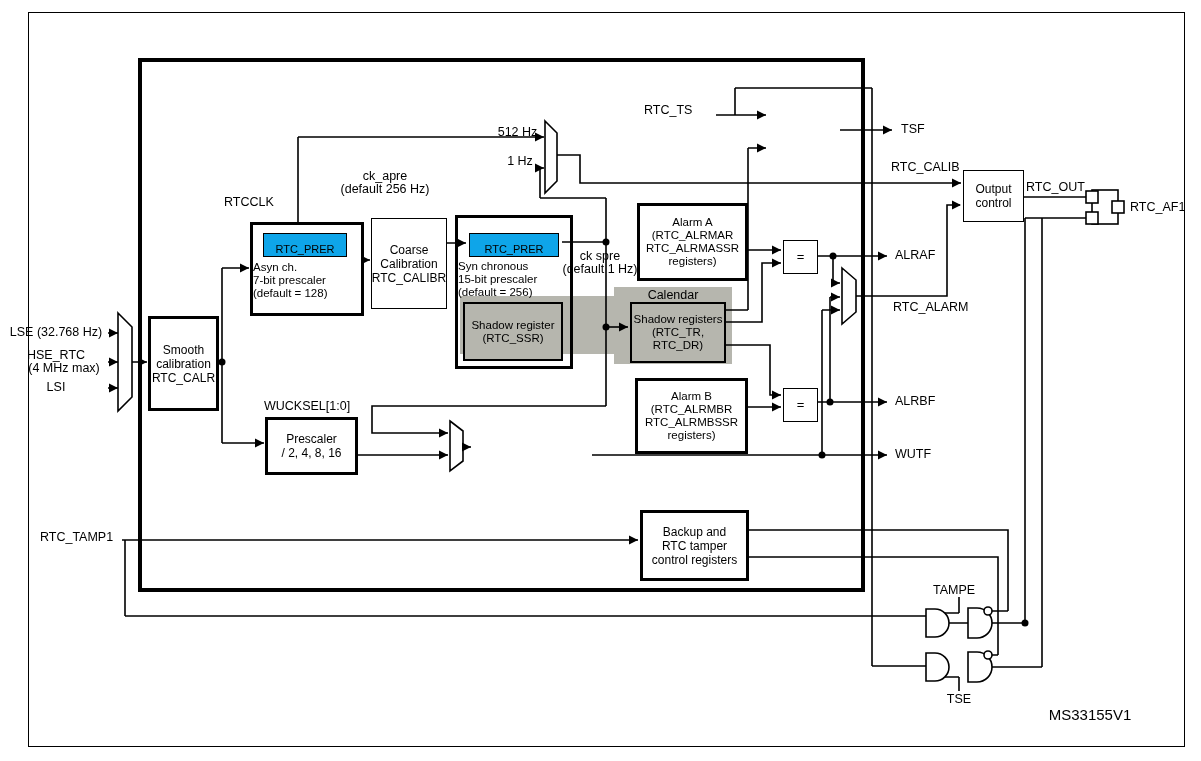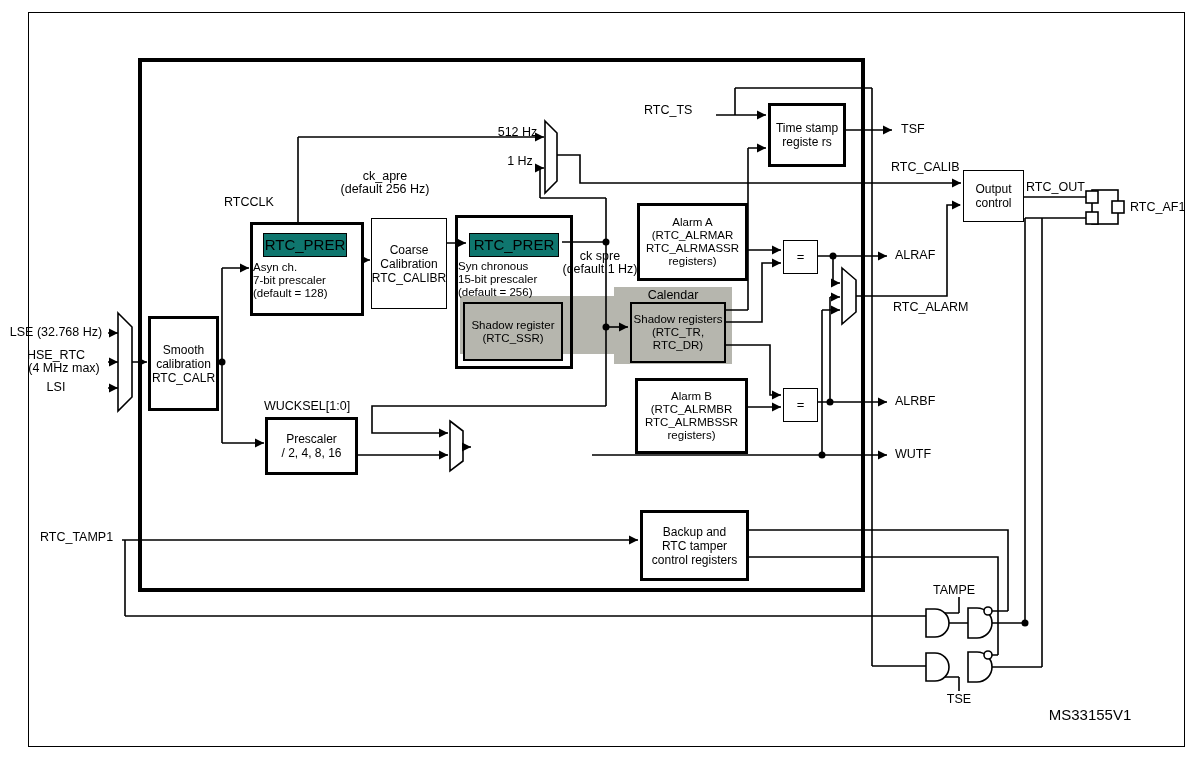--- a/index.html
+++ b/index.html
@@ -9,22 +9,22 @@
   .gray{position:absolute;background:var(--gray,#b6b6ae);z-index:0}
   svg.wires{position:absolute;left:0;top:0;z-index:1}
   .blk{position:absolute;display:flex;flex-direction:column;justify-content:center;align-items:center;
        border:3px solid #000;background:#fff;font-size:12px;line-height:14px;text-align:center;z-index:2}
   .blk.thin{border-width:1.5px}
   .blk.b2{border-width:2px}
   .blk.b25{border-width:2.5px}
   .blk.clear{background:transparent}
   .blk.gbg{background:var(--gray,#b6b6ae)}
   .blk.small{font-size:11.5px;line-height:13px}
-  .inner{position:absolute;border:1.5px solid #000;background:#0f766e;display:flex;align-items:center;
-         justify-content:center;font-size:15px;z-index:2}
+  .inner{position:absolute;border:1.5px solid #000;background:#0ea5e9;display:flex;align-items:flex-end;
+         justify-content:center;font-size:11px;z-index:2}
   .lines-abs{position:absolute;left:0;width:100%;text-align:left}
   .lbl{position:absolute;font-size:12.5px;line-height:13px;z-index:3;white-space:nowrap}
   .lbl.r{text-align:center}
   .lbl.c{text-align:center}
   .lbl.wm{font-size:15px}
 </style>
 </head>
 <body>
 
 <div id="canvas">
@@ -192,24 +192,20 @@
   <div class="blk small" style="left:635px;top:378px;width:107px;height:70px">
     <div>Alarm B</div>
     <div>(RTC_ALRMBR</div>
     <div>RTC_ALRMBSSR</div>
     <div>registers)</div>
   </div>
   <div class="blk thin" style="left:783px;top:388px;width:33px;height:32px;font-size:13px">
     <div>=</div>
   </div>
 
-  <div class="blk" style="left:768px;top:103px;width:72px;height:58px">
-    <div>Time stamp</div>
-    <div>registe rs</div>
-  </div>
 
   <div class="blk thin" style="left:963px;top:170px;width:59px;height:50px">
     <div>Output</div>
     <div>control</div>
   </div>
 
   <div class="blk" style="left:265px;top:417px;width:87px;height:52px">
     <div>Prescaler</div>
     <div>/ 2, 4, 8, 16</div>
   </div>

